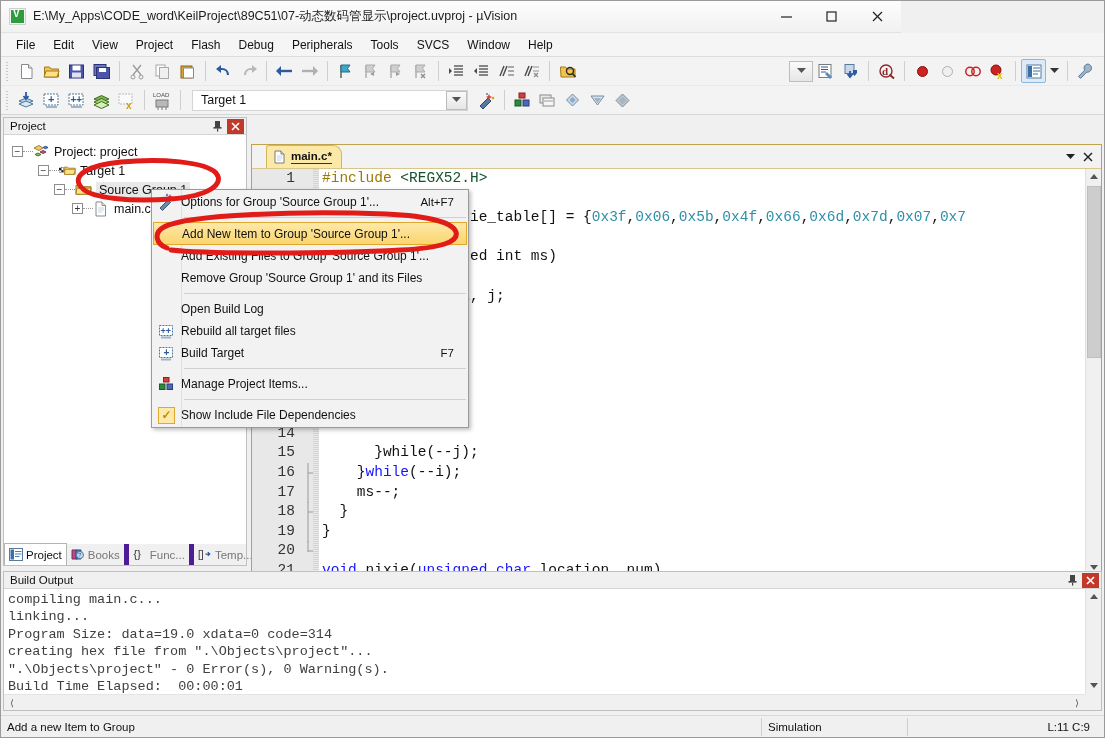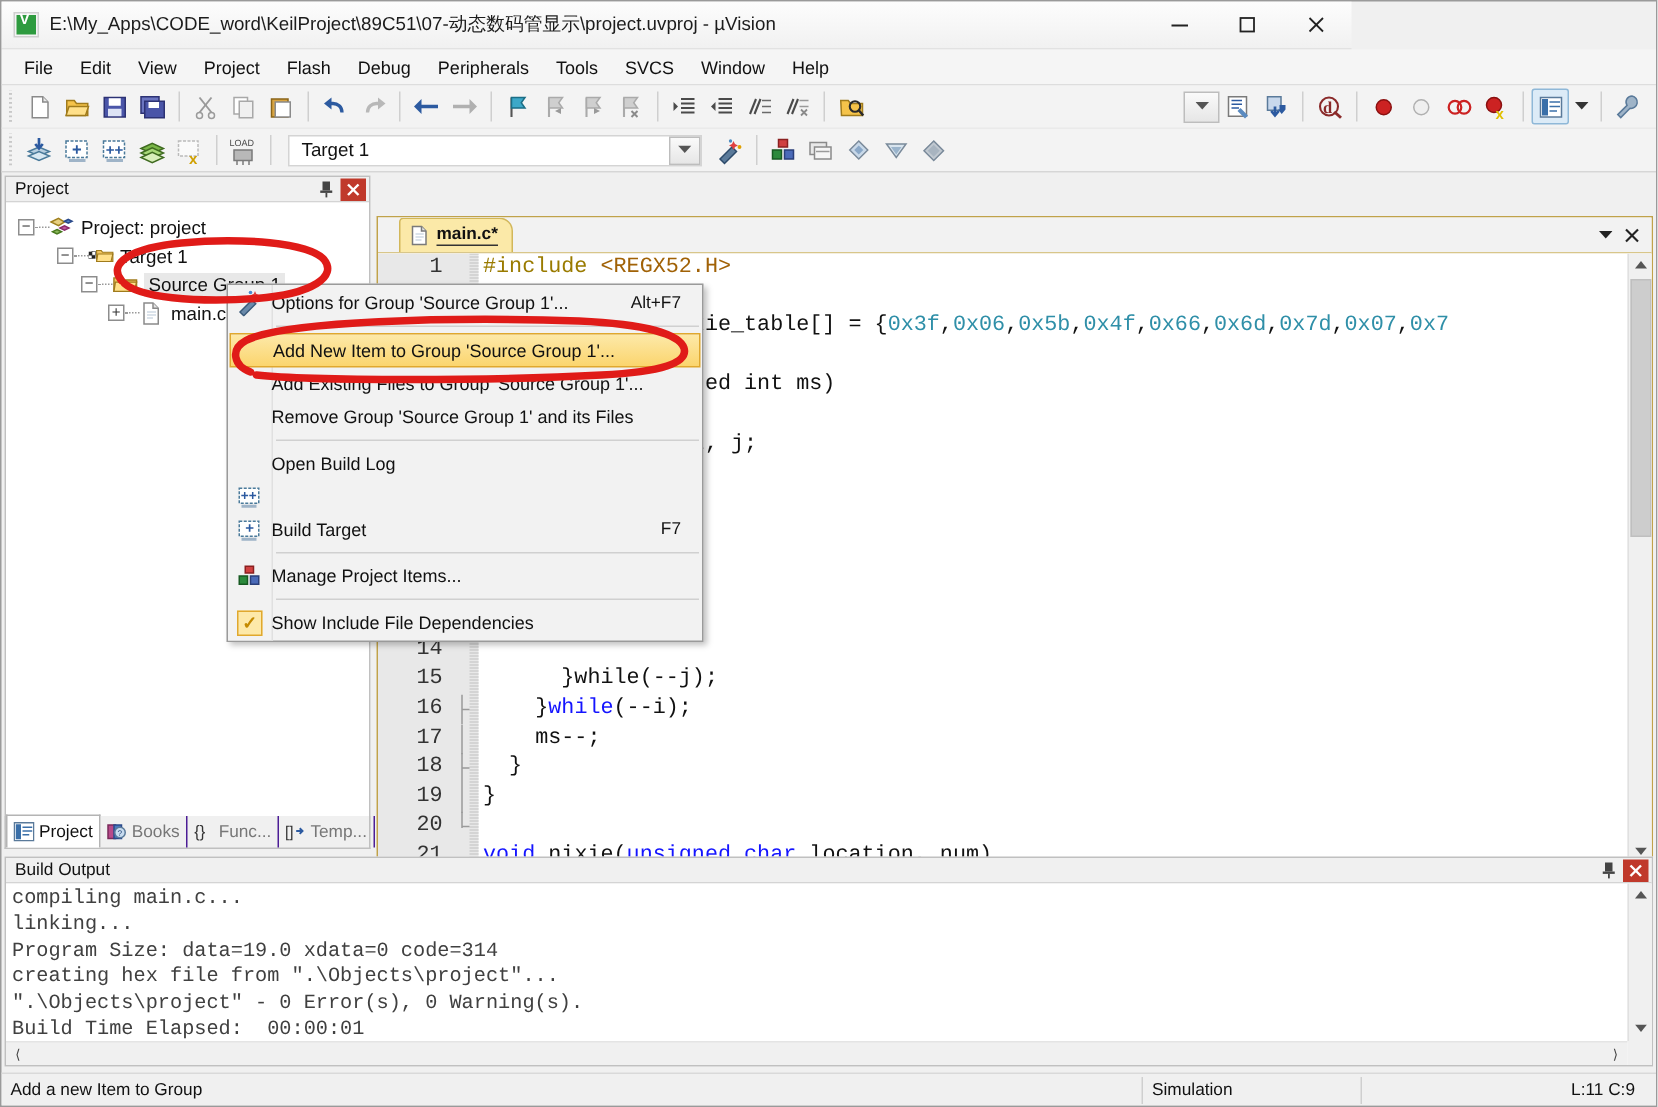--- a/index.html
+++ b/index.html
@@ -143,21 +143,21 @@
 
   
   .proj-tabs {
     position: absolute; left: 2px; top: 543px; width: 244px; height: 22px;
     background: #f0f0f0; border-left: 1px solid #c0c0c0;
     border-right: 1px solid #c0c0c0; border-bottom: 1px solid #c0c0c0;
     display: flex; align-items: flex-end;
   }
   .ptab {
     height: 21px; display: flex; align-items: center; padding: 0 4px;
-    font-size: 11.5px; color: #777; border-right: 1px solid #4c1d95;
+    font-size: 11.5px; color: #777; border-right: 5px solid #4c1d95;
   }
   .ptab.active { background: #fff; color: #111; border: 1px solid #b4b4b4; border-bottom: none; height: 22px;}
   .ptab .pt-ico { width: 14px; height: 13px; margin-right: 3px; display:flex;align-items:center; }
 
   
   .editor-wrap {
     position: absolute; left: 250px; top: 116px; width: 851px; height: 449px;
     background: #fff; border: 1px solid #c0a24a; margin-top: 27px;
   }
   .ed-tabbar {
@@ -206,21 +206,21 @@
   .lno {
     width: 52px; text-align: right; padding-right: 9px; color: #333;
     font-family: "Liberation Mono", monospace; font-size: 14.5px; flex: 0 0 auto;
   }
   .fold {
     width: 15px; flex: 0 0 auto; position: relative;
   }
   .ctext { padding-left: 3px; white-space: pre; color: #111; }
   .kw { color: #1414ff; }
   .pp { color: #9a7b00; }
-  .hdr { color: #a16207; }
+  .hdr { color: #14532d; }
   .num { color: #2f8fa8; }
   .plain { color: #111; }
 
   .vscroll {
     position: absolute; right: 0; top: 0; width: 16px; bottom: 16px;
     background: #f0f0f0; border-left: 1px solid #e0e0e0;
   }
   .vs-btn {
     width: 16px; height: 16px; display:flex; align-items:center; justify-content:center;
     font-size: 8px; color: #555; background: #f0f0f0;
@@ -983,20 +983,21 @@
         <span class="ctx-key"></span>
       </div>
       <div class="ctx-item">
         <span class="ctx-ico">
           <svg width="17" height="17" viewBox="0 0 17 17">
             <rect x="1.5" y="2.5" width="13" height="10" fill="#fff" stroke="#4a7a9a" stroke-dasharray="2 1"></rect>
             <text x="2.5" y="10.5" font-size="9" fill="#2c5aa0" font-weight="bold" font-family="Liberation Sans, sans-serif">++</text>
             <rect x="3" y="13.5" width="10" height="2" fill="#9fb4c8"></rect>
           </svg>
         </span>
+        <span class="ctx-lbl">Rebuild all target files</span>
         <span class="ctx-key"></span>
       </div>
       <div class="ctx-item">
         <span class="ctx-ico">
           <svg width="17" height="17" viewBox="0 0 17 17">
             <rect x="1.5" y="2.5" width="13" height="10" fill="#fff" stroke="#4a7a9a" stroke-dasharray="2 1"></rect>
             <text x="5.5" y="10.5" font-size="10" fill="#2c5aa0" font-weight="bold" font-family="Liberation Sans, sans-serif">+</text>
             <rect x="3" y="13.5" width="10" height="2" fill="#9fb4c8"></rect>
           </svg>
         </span>

